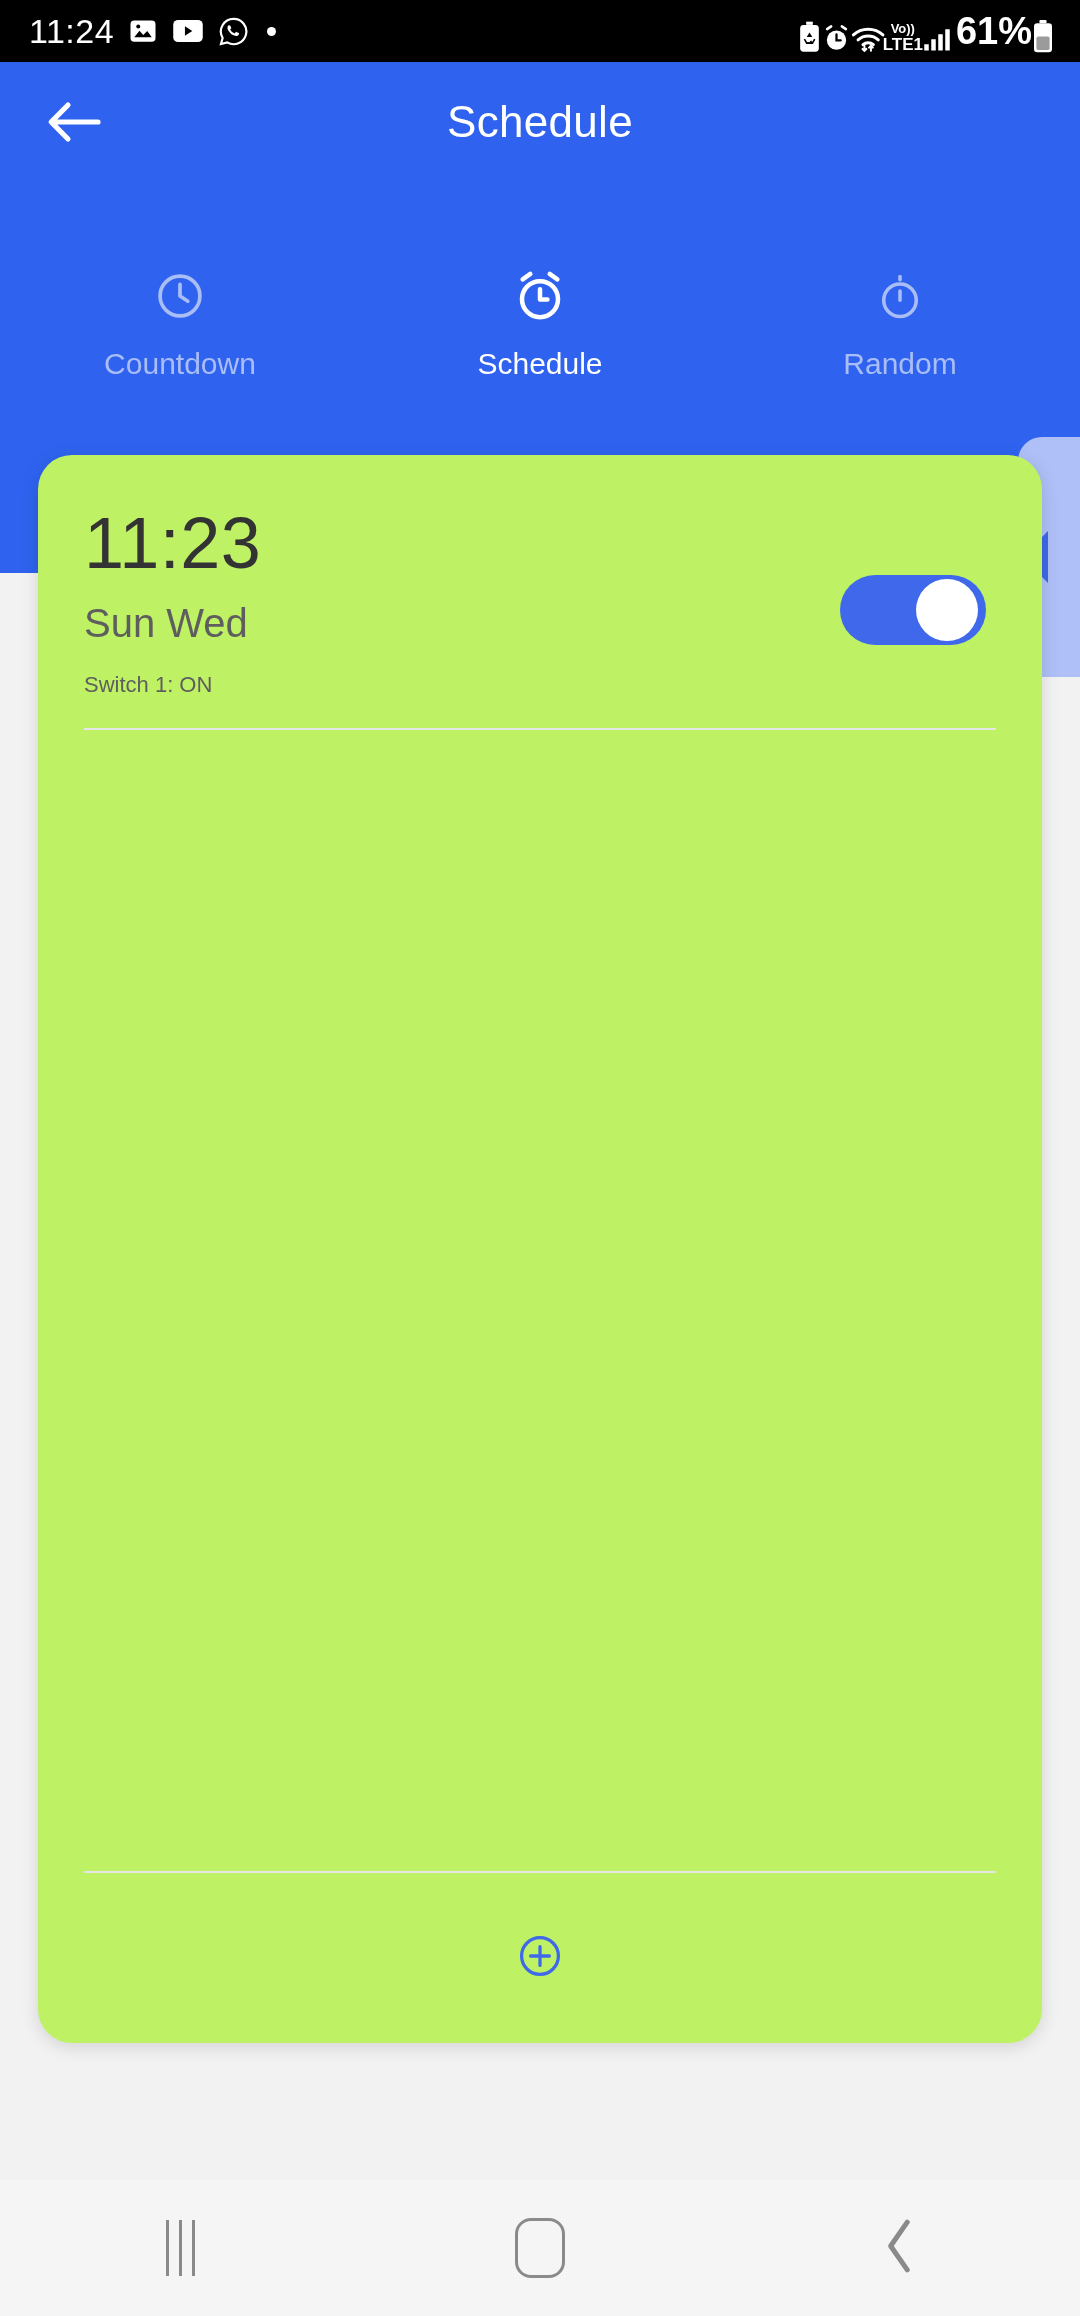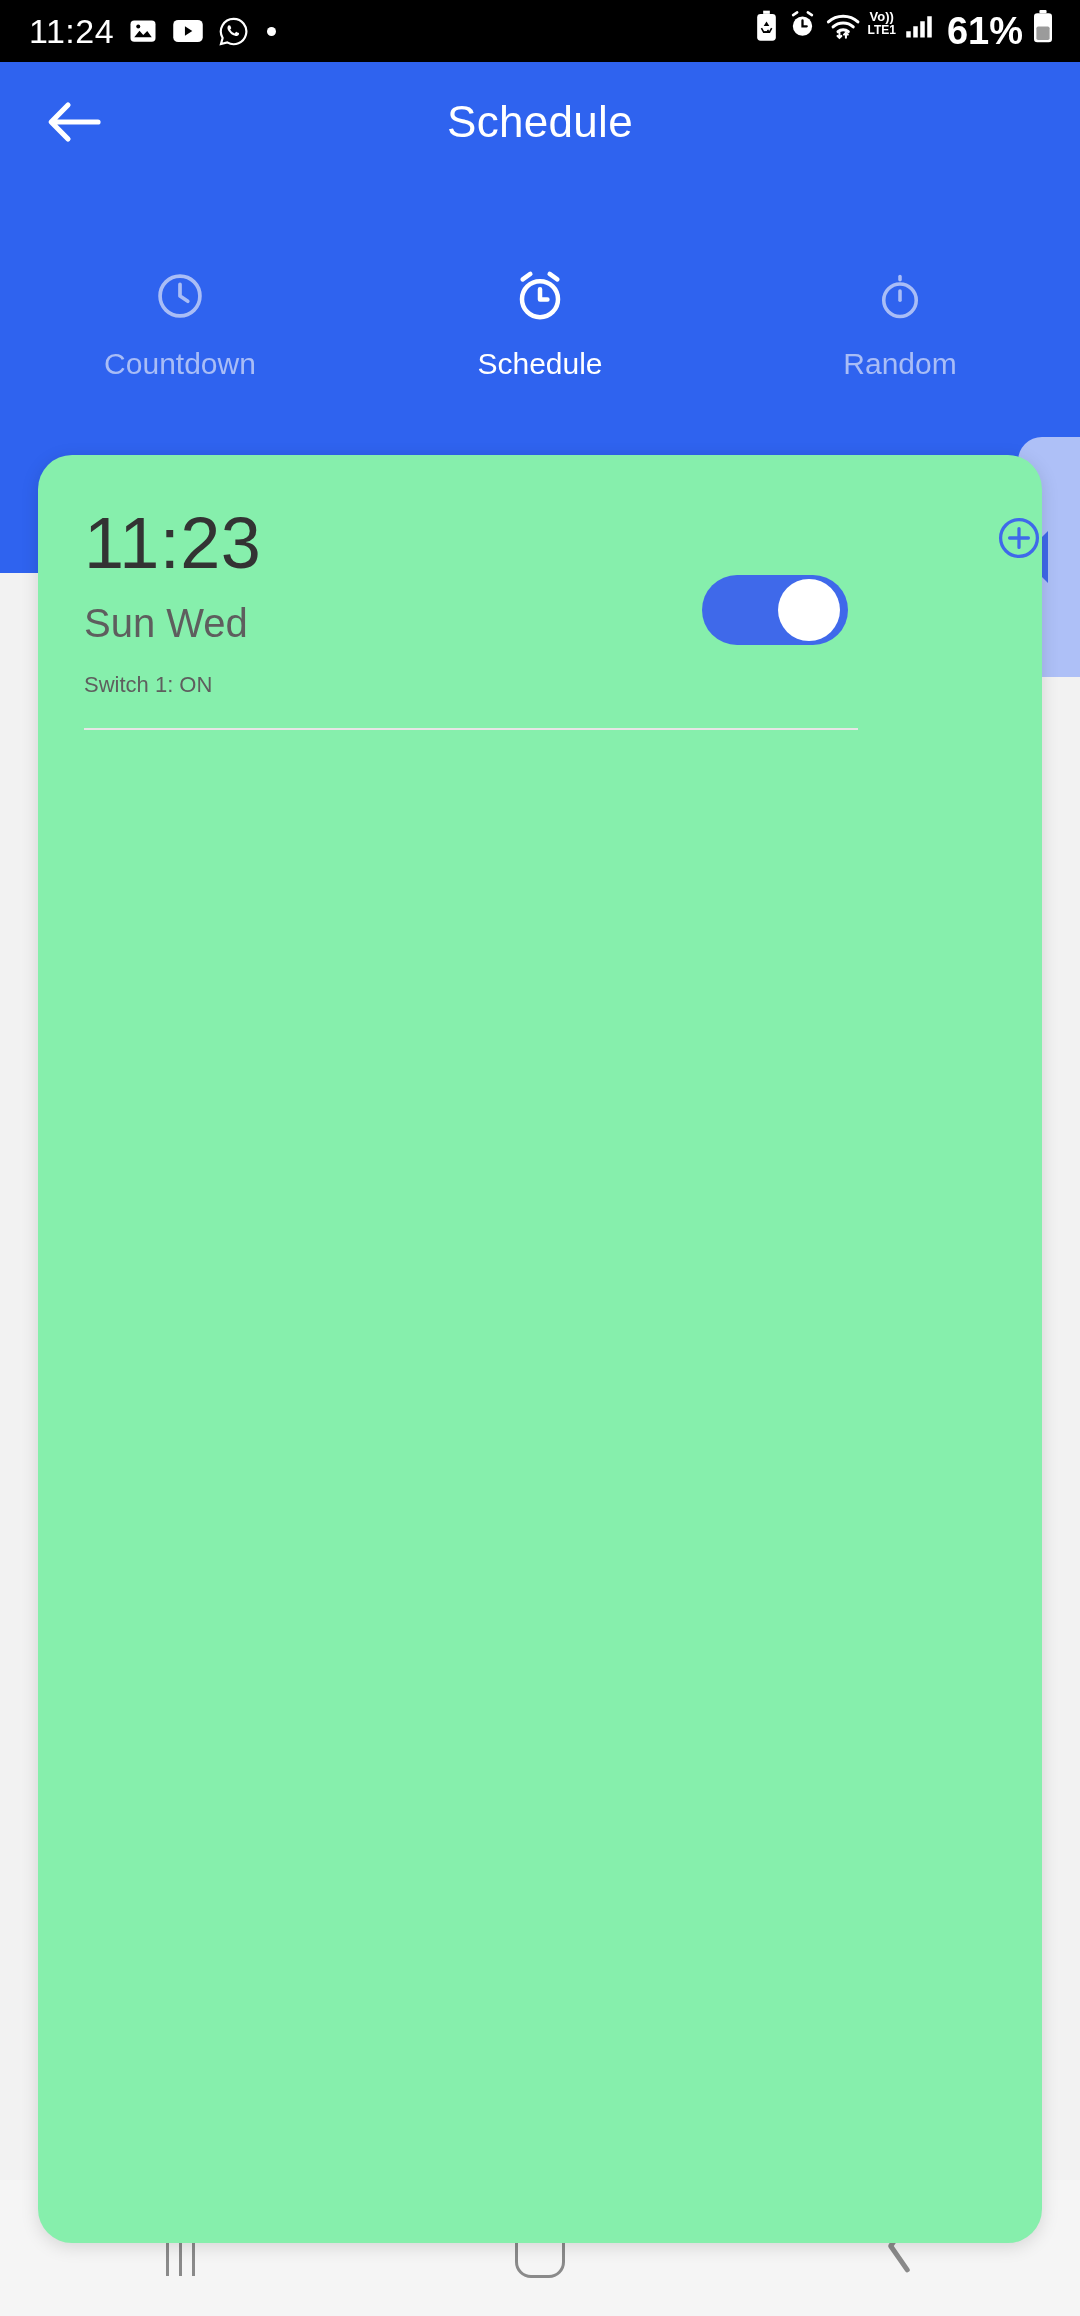--- a/index.html
+++ b/index.html
@@ -13,25 +13,25 @@
 
   
   .statusbar{
     position:absolute; top:0; left:0; width:1080px; height:62px;
     background:#000; color:#fff;
     display:flex; align-items:center; justify-content:space-between;
     padding:0 26px 0 29px;
   }
   .sb-left{ display:flex; align-items:center; gap:14px; }
   .sb-clock{ font-size:34px; letter-spacing:.5px; font-weight:400; }
-  .sb-right{ display:flex; align-items:flex-start; gap:9px; }
+  .sb-right{ display:flex; align-items:flex-end; }
   .sb-batt-pct{ font-size:38px; font-weight:600; letter-spacing:0px; margin-left:3px;}
   .volte{ display:flex; flex-direction:column; align-items:center; line-height:1;
           font-size:13px; font-weight:700; margin-left:-4px; }
-  .volte span:last-child{ font-size:12px; margin-top:1px; }
+  .volte span:last-child{ font-size:17px; margin-top:1px; }
   .dot{ width:9px; height:9px; border-radius:50%; background:#fff; display:inline-block; margin-left:4px;}
   svg.ico{ display:block; }
 
   
   .blue-bg{
     position:absolute; top:62px; left:0; width:1080px; height:511px;
     background:#2f63ef;
   }
   .appbar{
     position:absolute; top:62px; left:0; width:1080px; height:120px;
@@ -71,25 +71,25 @@
   }
   .side-handle .tri{
     width:0;height:0;
     border-top:26px solid transparent;
     border-bottom:26px solid transparent;
     border-right:26px solid #3f69ea;
   }
 
   
   .card{
-    position:absolute; left:38px; top:455px; width:1004px; height:1788px;
-    background:#86efac; border-radius:34px;
+    position:absolute; left:38px; top:455px; width:1004px; height:1588px;
+    background:#bef264; border-radius:34px;
     box-shadow:0 4px 18px rgba(0,0,0,0.13);
     z-index:10;
-    display:flex; flex-direction:row;
+    display:flex; flex-direction:column;
   }
   .list{ flex:1 1 auto; overflow:hidden; padding-top:18px; }
 
   .sched-row{
     position:relative;
     padding:34px 46px 30px 46px;
     display:flex; align-items:flex-start; justify-content:space-between;
     cursor:pointer;
   }
   .sched-info{ display:flex; flex-direction:column; }

